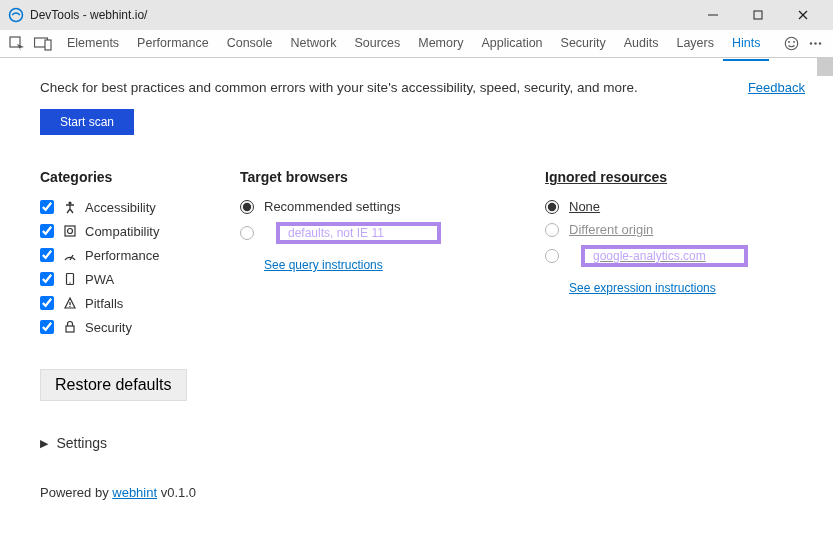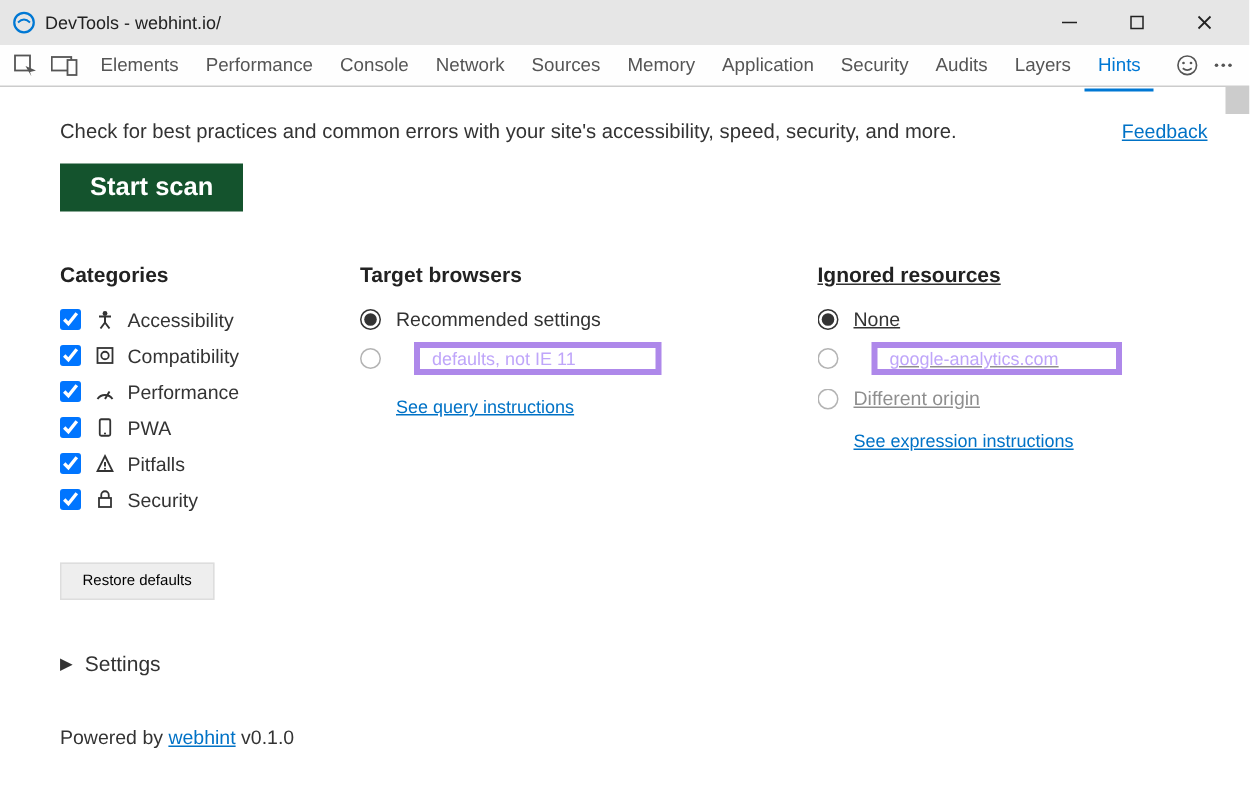--- a/index.html
+++ b/index.html
@@ -93,27 +93,26 @@
   }
   .intro-row .feedback {
     color: #0072c6;
     text-decoration: underline;
     font-size: 13px;
     margin-left: 16px;
     cursor: pointer;
   }
   .start-scan {
     margin-top: 14px;
-    background: #14532d;
+    background: #1d4ed8;
     color: #fff;
     border: none;
     padding: 6px 20px;
-    font-size: 17px;
-    cursor: pointer;
-    font-weight: bold;
+    font-size: 12px;
+    cursor: pointer;
   }
 
   .columns {
     display: flex;
     margin-top: 34px;
     gap: 10px;
   }
   .col { flex: 0 0 auto; }
   .col.cats { width: 190px; }
   .col.browsers { width: 295px; }
@@ -168,21 +167,21 @@
     cursor: pointer;
     margin-left: 24px;
     margin-top: 6px;
     display: inline-block;
   }
   .restore-btn {
     margin-top: 26px;
     background: #eee;
     border: 1px solid #ddd;
     padding: 6px 14px;
-    font-size: 10px;
+    font-size: 16px;
     cursor: pointer;
   }
   .settings-row {
     margin-top: 34px;
     display: flex;
     align-items: center;
     font-size: 14px;
     cursor: pointer;
   }
   .settings-row .caret {
@@ -373,25 +372,25 @@
     </div>
 
     <div class="col ignored">
       <h3>Ignored resources</h3>
       <div class="radio-row">
         <input type="radio" name="ig" checked="" style="">
         <span>None</span>
       </div>
       <div class="radio-row disabled-radio">
         <input type="radio" name="ig" style="">
-        <input type="text" class="inline-input" value="google-analytics.com" style="">
+        <span>Different origin</span>
       </div>
       <div class="radio-row disabled-radio">
         <input type="radio" name="ig" style="">
-        <span>Different origin</span>
+        <input type="text" class="inline-input" value="google-analytics.com" style="">
       </div>
       <a class="link-small">See expression instructions</a>
     </div>
   </div>
 
   <div class="settings-row">
     <span class="caret">▶</span>
     <span>Settings</span>
   </div>
 

